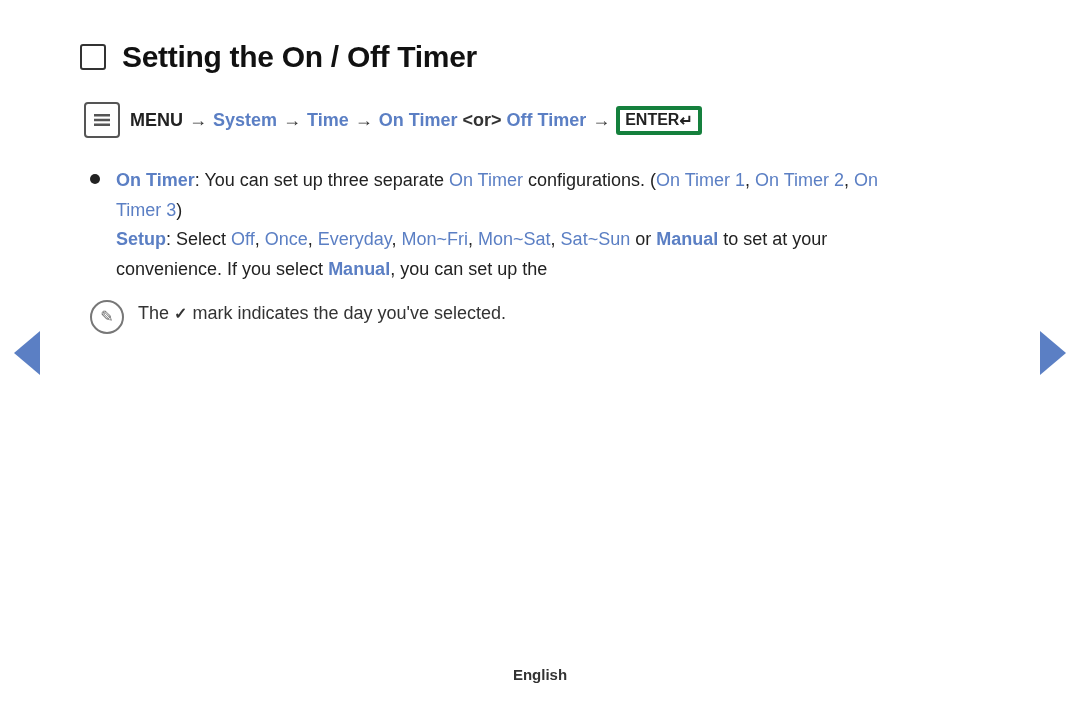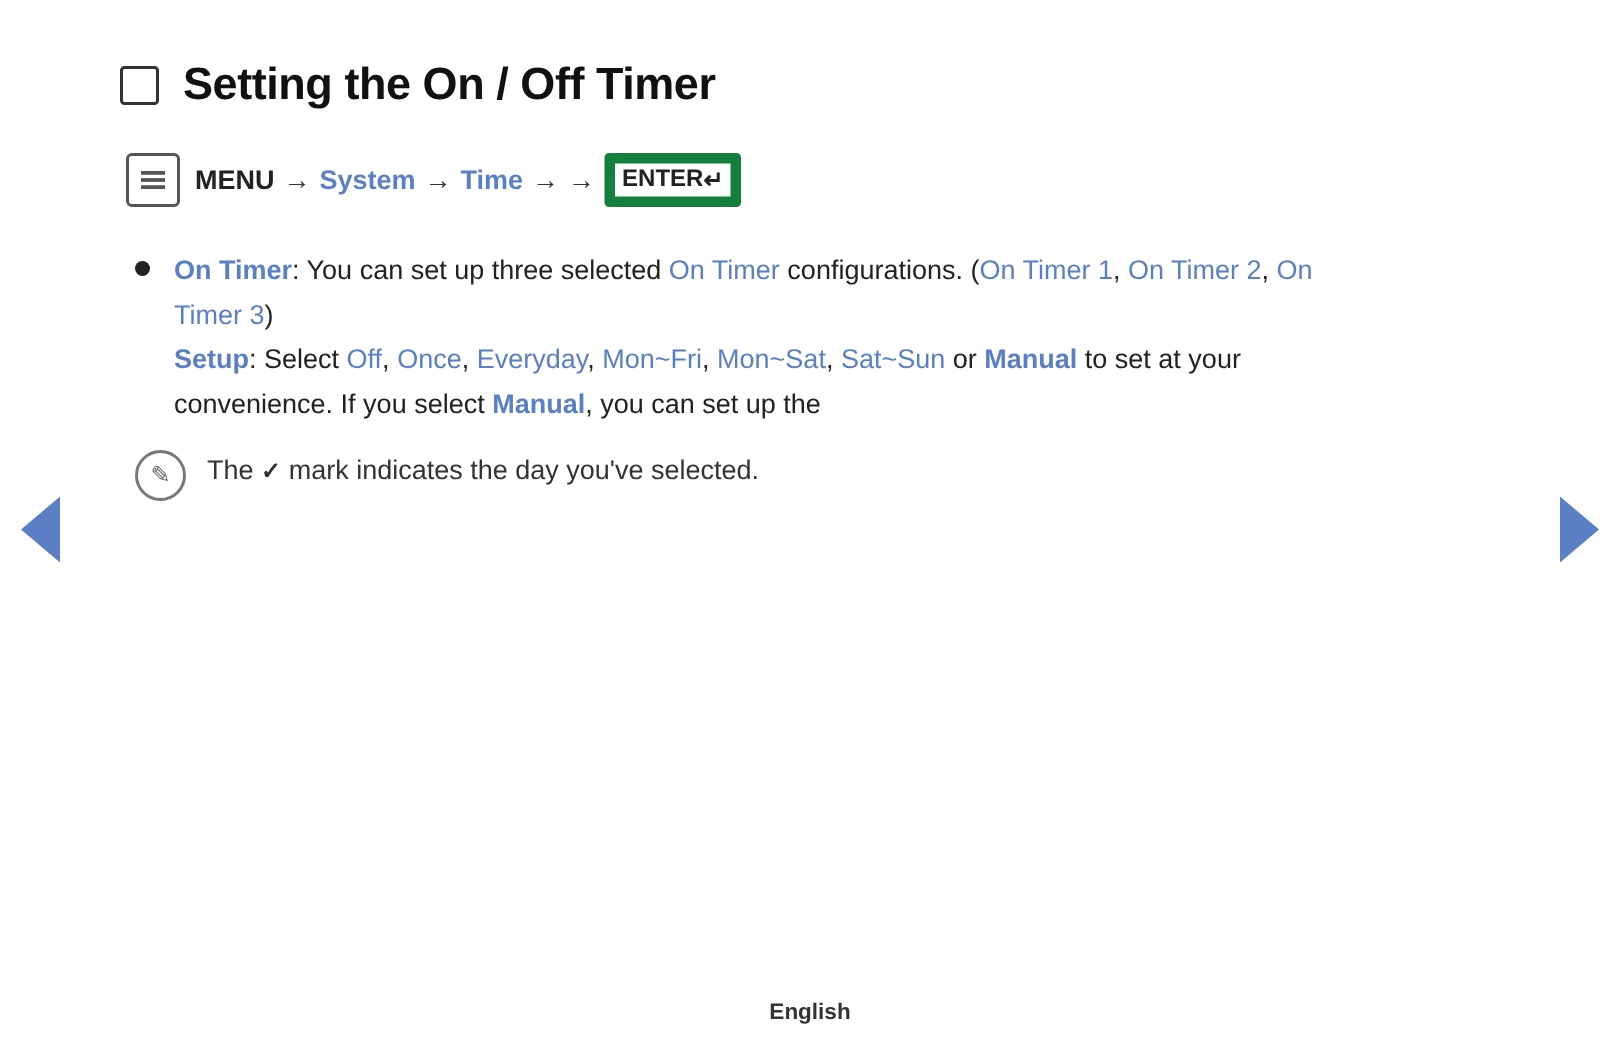--- a/index.html
+++ b/index.html
@@ -87,21 +87,21 @@
     }
 
     .bold {
       font-weight: 700;
     }
 
     .enter-icon {
       display: inline-flex;
       align-items: center;
       justify-content: center;
-      border: 7px solid #15803d;
+      border: 4px solid #15803d;
       border-radius: 3px;
       padding: 1px 5px;
       font-size: 16px;
       font-weight: 700;
       color: #222;
     }
 
     .content-area {
       padding-left: 10px;
     }
@@ -226,34 +226,37 @@
         <rect x="2" y="8.75" width="16" height="2.5" fill="#555"></rect>
         <rect x="2" y="13.5" width="16" height="2.5" fill="#555"></rect>
       </svg>
     </span>
     <span class="menu-label bold">MENU</span>
     <span class="arrow">→</span>
     <span class="blue">System</span>
     <span class="arrow">→</span>
     <span class="blue">Time</span>
     <span class="arrow">→</span>
+    <span>
+      <span class="blue">On Timer </span><span class="bold">&lt;or&gt;</span><span class="blue"> Off Timer</span>
+    </span>
     <span class="arrow">→</span>
     <span class="enter-icon">
       <span>ENTER</span>
         <span>↵</span>
     </span>
   </div>
 
   <div class="content-area">
 
     <div class="bullet-row">
       <div class="bullet-dot"></div>
       <div class="bullet-content">
         <span>
-          <span class="blue bold">On Timer</span><span>: You can set up three selected </span><span class="blue">On Timer</span><span> configurations. (</span><span class="blue">On Timer 1</span><span>, </span><span class="blue">On Timer 2</span><span>, </span><span class="blue">On Timer 3</span><span>)</span>
+          <span class="blue bold">On Timer</span><span>: You can set up three separate </span><span class="blue">On Timer</span><span> configurations. (</span><span class="blue">On Timer 1</span><span>, </span><span class="blue">On Timer 2</span><span>, </span><span class="blue">On Timer 3</span><span>)</span>
         </span>
         <br>
         <span class="setup-line">
           <span class="blue bold">Setup</span><span>: Select </span><span class="blue">Off</span><span>, </span><span class="blue">Once</span><span>, </span><span class="blue">Everyday</span><span>, </span><span class="blue">Mon~Fri</span><span>, </span><span class="blue">Mon~Sat</span><span>, </span><span class="blue">Sat~Sun</span><span> or </span><span class="blue bold">Manual</span><span> to set at your convenience. If you select </span><span class="blue bold">Manual</span><span>, you can set up the</span>
         </span>
         <br>
       </div>
     </div>
 
     <div class="note-row">

